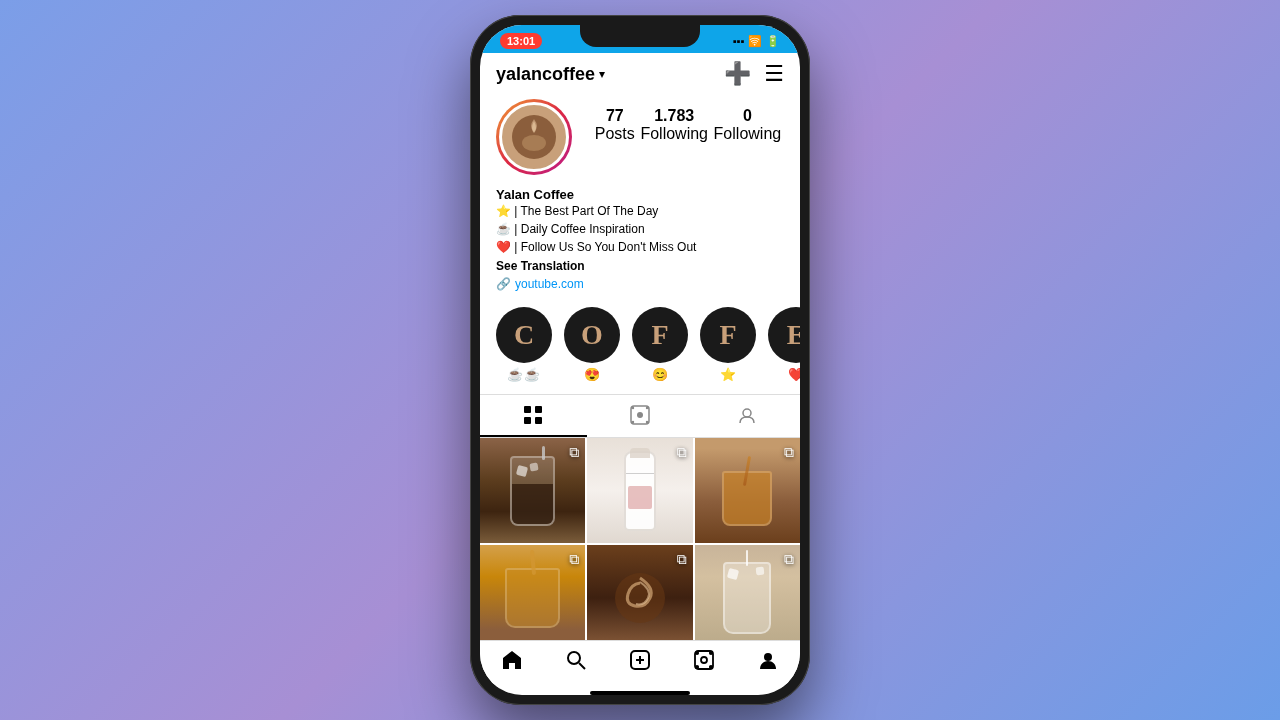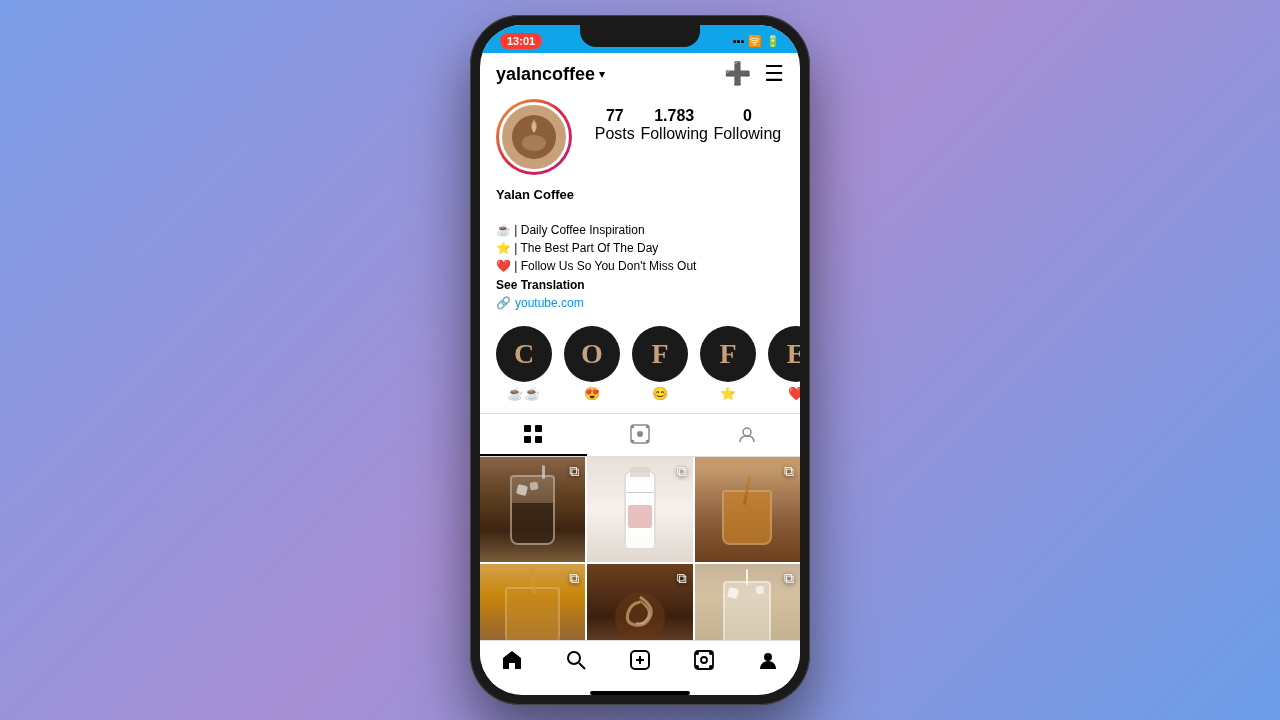--- a/index.html
+++ b/index.html
@@ -159,21 +159,21 @@
     }
 
     
     .bio-section {
       padding: 0 16px 8px;
     }
     .bio-name {
       font-size: 13px;
       font-weight: 700;
       color: #000;
-      margin-bottom: 19px;
+      margin-bottom: 0;
     }
     .bio-line {
       font-size: 12px;
       color: #000;
       line-height: 1.5;
     }
     .see-translation {
       font-size: 12px;
       font-weight: 600;
       color: #000;
@@ -391,22 +391,22 @@
           </div>
           <div class="stat-item">
             <span class="stat-value">0</span>
             <span class="stat-label">Following</span>
           </div>
         </div>
       </div>
 
       <div class="bio-section">
         <div class="bio-name">Yalan Coffee</div>
+        <div class="bio-line">⭐ | The Best Part Of The Day</div>
         <div class="bio-line">☕ | Daily Coffee Inspiration</div>
-        <div class="bio-line">⭐ | The Best Part Of The Day</div>
         <div class="bio-line">❤️ | Follow Us So You Don't Miss Out</div>
         <div class="see-translation">See Translation</div>
         <div class="bio-link">
           <span class="link-icon">🔗</span>
           <span class="link-url">youtube.com</span>
         </div>
       </div>
 
 
       <div class="highlights">

